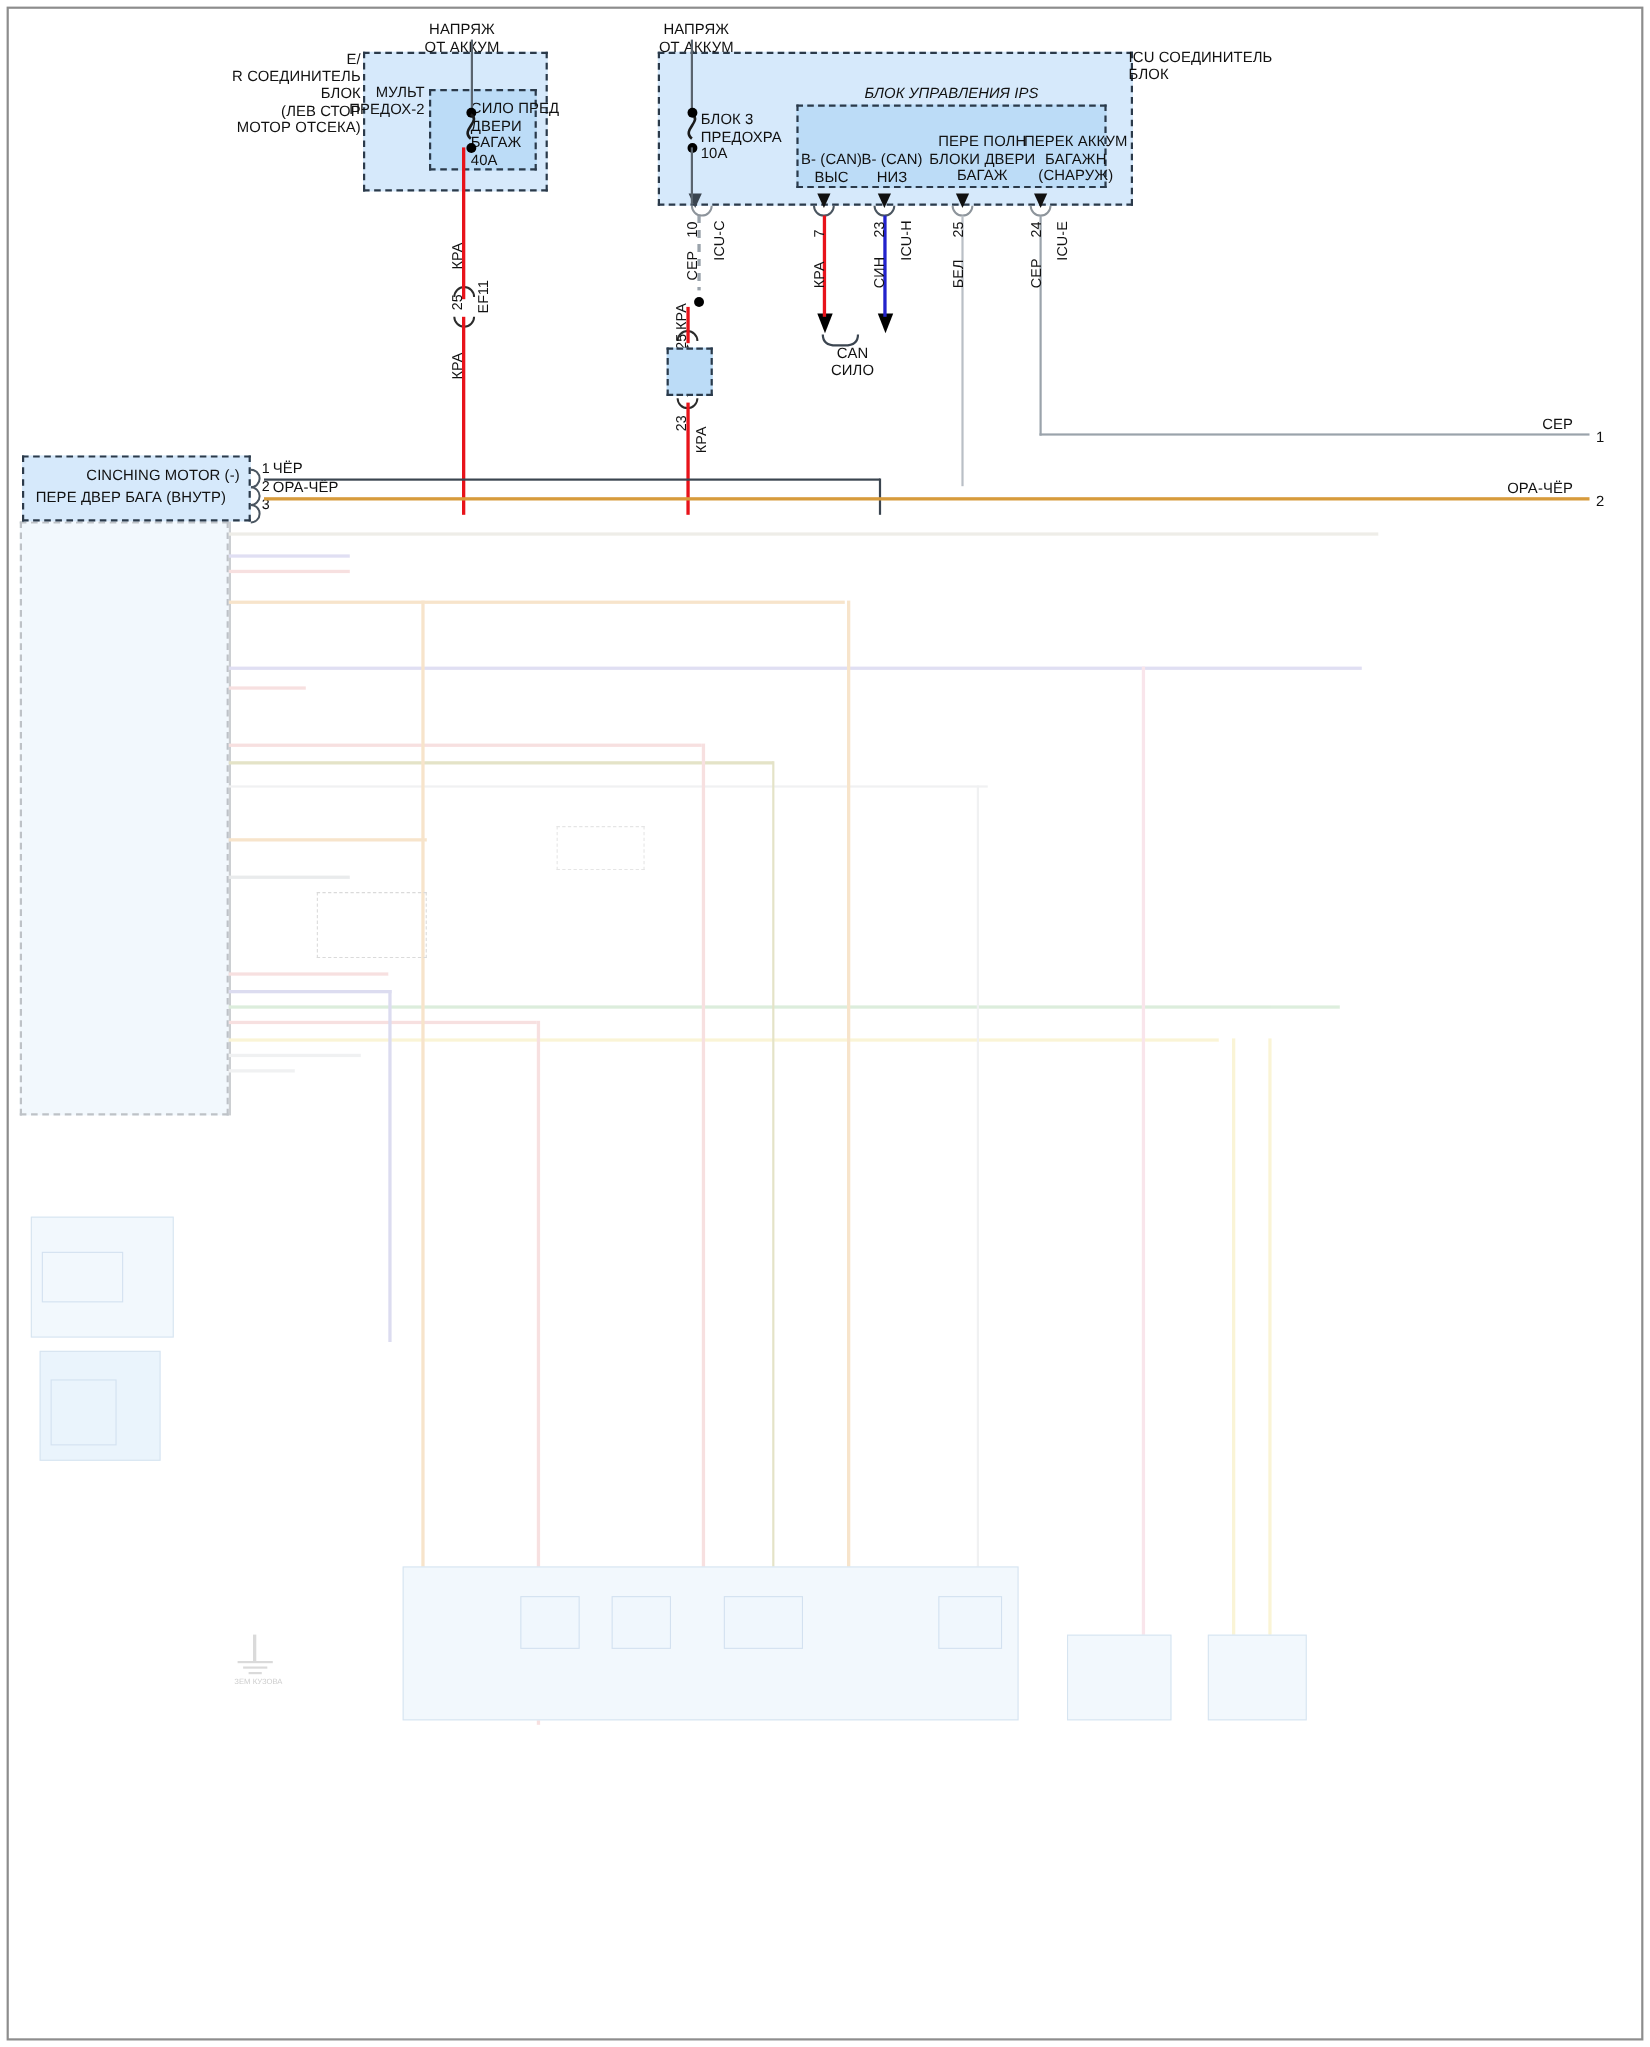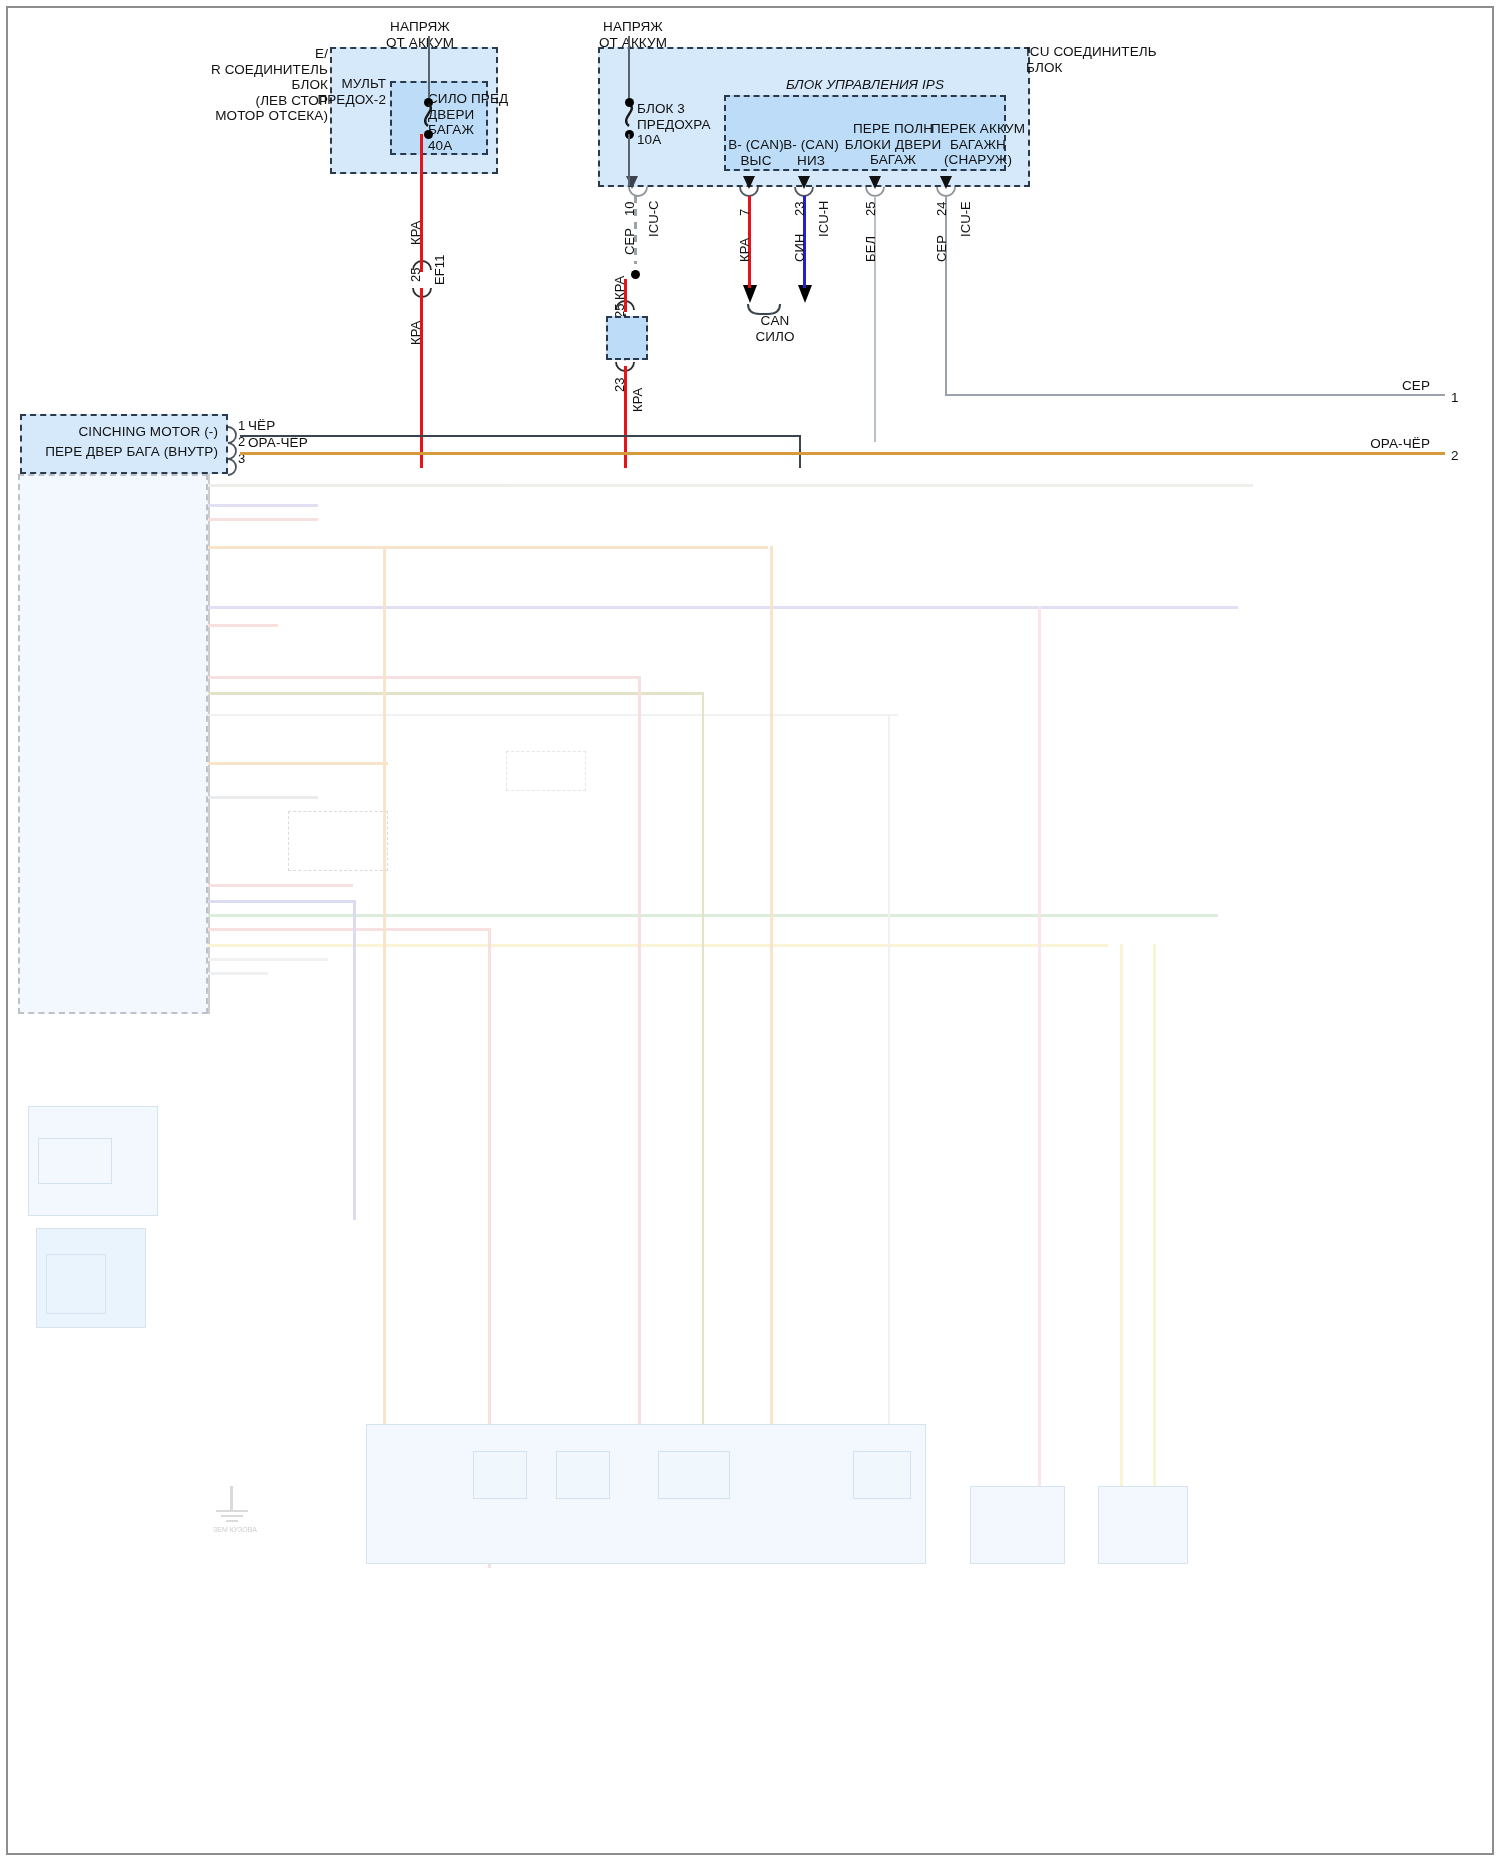--- a/index.html
+++ b/index.html
@@ -230,21 +230,21 @@
   <div class="w wh" style="left:945px;top:394px;width:500px;height:2px;background:#9aa3ab;"></div>
   <div class="vert" style="left:934px;top:216px;">24</div>
   <div class="vert" style="left:958px;top:237px;">ICU-E</div>
   <div class="vert" style="left:934px;top:262px;">СЕР</div>
 
   <div class="lbl r" style="left:1330px;top:378px;width:100px;">СЕР</div>
   <div class="lbl l" style="left:1451px;top:390px;width:22px;">1</div>
 
   <div class="dash fillA" style="left:20px;top:414px;width:208px;height:60px;"></div>
   <div class="lbl r" style="left:20px;top:424px;width:198px;">CINCHING MOTOR (-)</div>
-  <div class="lbl r" style="left:20px;top:444px;width:198px;">ПЕРЕ ДВЕР БАГА (ВНУТР)</div>
+  <div class="lbl r" style="left:20px;top:444px;width:198px;text-align:center;">ПЕРЕ ДВЕР БАГА (ВНУТР)</div>
 
   <div class="pin" style="left:238px;top:418px;">1</div>
   <div class="pin" style="left:238px;top:434px;">2</div>
   <div class="pin" style="left:238px;top:451px;">3</div>
 
   <div class="lbl l" style="left:248px;top:418px;width:90px;">ЧЁР</div>
   <div class="lbl l" style="left:248px;top:435px;width:110px;">ОРА-ЧЁР</div>
 
   <div class="w wh" style="left:240px;top:435px;width:560px;height:2px;background:#3b4550;"></div>
   <div class="w wv" style="left:799px;top:435px;width:2px;height:33px;background:#3b4550;"></div>

